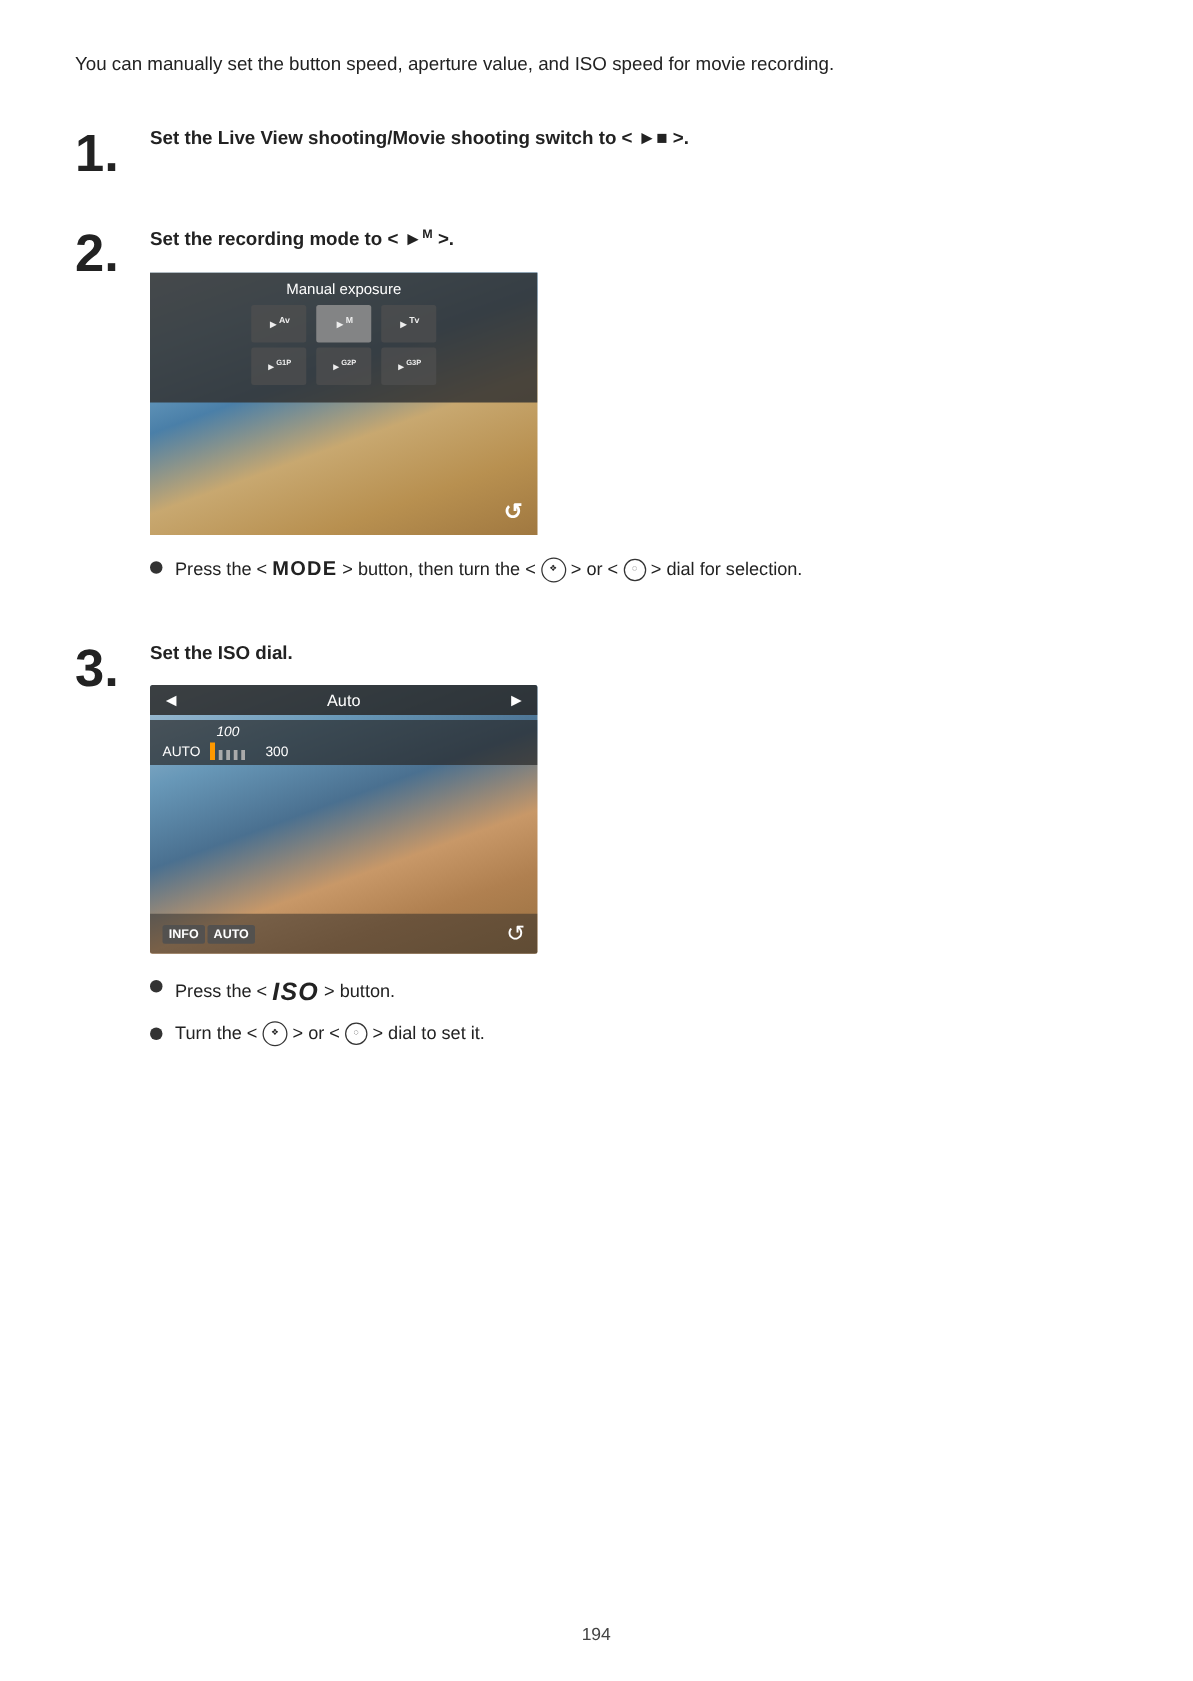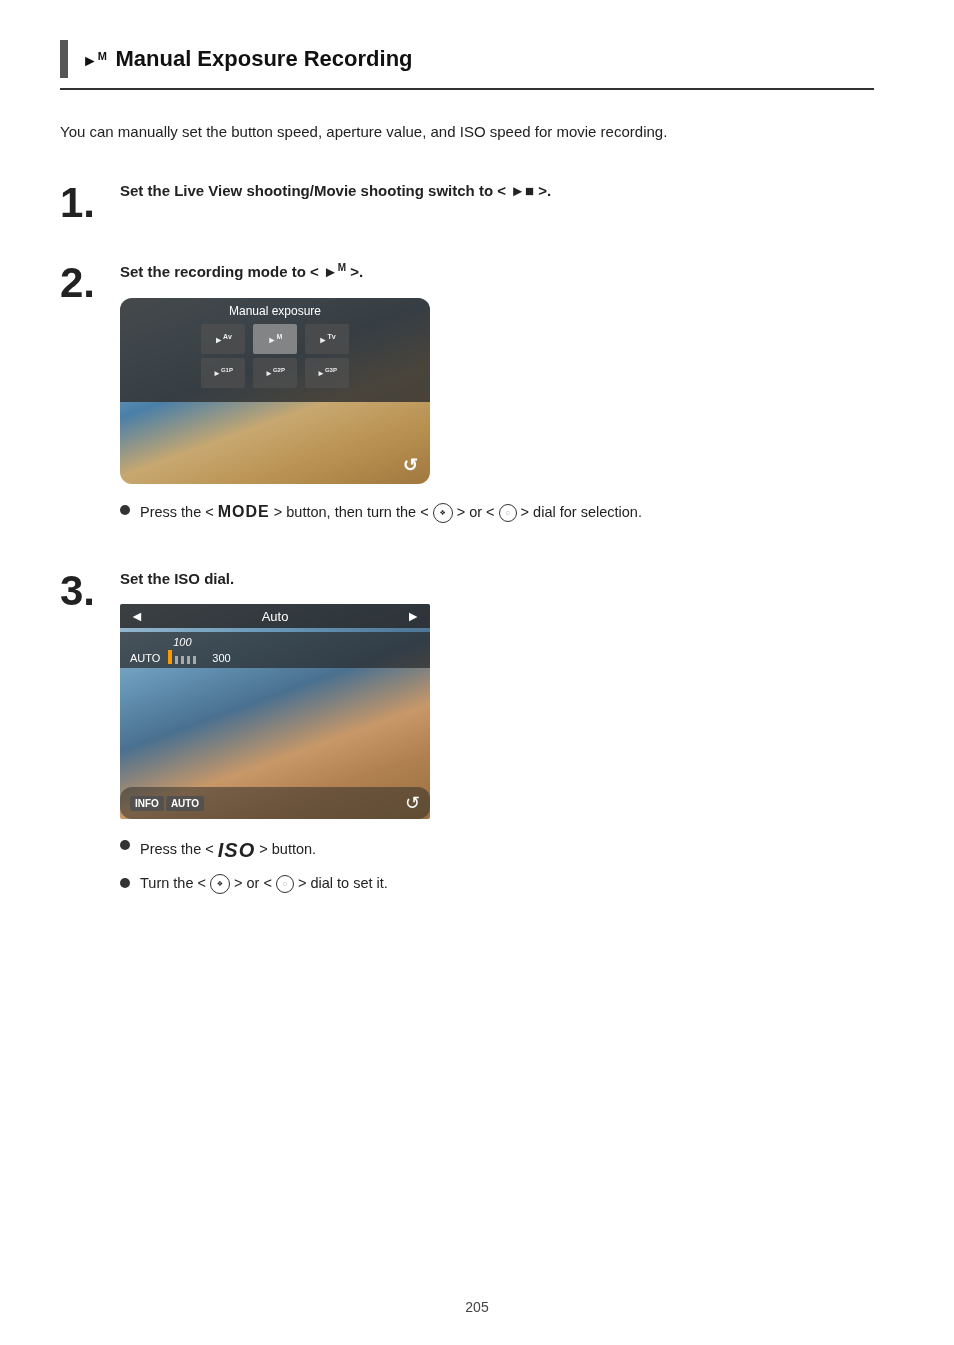--- a/index.html
+++ b/index.html
@@ -69,23 +69,23 @@
     .step-label {
       font-size: 15px;
       font-weight: bold;
       margin-bottom: 14px;
       line-height: 1.5;
     }
 
     
     .camera-screen {
       width: 310px;
-      height: 186px;
+      height: 210px;
       background: linear-gradient(160deg, #b0c8d8 0%, #7aaccc 20%, #4a7fa8 40%, #c8a870 60%, #b89050 80%, #a07840 100%);
-      border-radius: 12px;
+      border-radius: 0;
       position: relative;
       overflow: hidden;
       margin-bottom: 16px;
     }
 
     
     .mode-overlay {
       position: absolute;
       top: 0; left: 0; right: 0;
       background: rgba(50,50,50,0.85);
@@ -167,21 +167,20 @@
     }
 
     .iso-bottom-bar {
       position: absolute;
       bottom: 0; left: 0; right: 0;
       display: flex;
       align-items: center;
       justify-content: space-between;
       background: rgba(40,40,40,0.5);
       padding: 5px 10px;
-      border-radius: 12px;
     }
     .info-auto-badge {
       display: flex;
       gap: 2px;
     }
     .info-badge {
       background: rgba(80,80,80,0.9);
       color: #fff;
       font-size: 10px;
       font-weight: bold;
@@ -240,30 +239,20 @@
       left: 0; right: 0;
       font-size: 14px;
       color: #444;
     }
   </style>
 </head>
 <body>
 
 <div class="page">
 
-  <div class="header">
-    <div class="header-bar"></div>
-    <div class="header-title">
-      
-      <span style="font-size:16px; font-weight:bold; margin-right:4px;">
-        ►<span style="font-size:11px; vertical-align:super; font-weight:bold;">M</span>
-      </span>
-      <span>Manual Exposure Recording</span>
-    </div>
-  </div>
 
   <p class="intro">You can manually set the button speed, aperture value, and ISO speed for movie recording.</p>
 
   <div class="step">
     <div class="step-number">1.</div>
     <div class="step-content">
       <div class="step-label">
         Set the Live View shooting/Movie shooting switch to &lt;&nbsp;<span style="font-weight:bold;">►■</span>&nbsp;&gt;.
       </div>
     </div>
@@ -377,15 +366,15 @@
             <span class="bullet-dot"></span>
             <span>
               Turn the &lt;&nbsp;<span style="display:inline-block; border:1.5px solid #333; border-radius:50%; width:20px; height:20px; text-align:center; line-height:17px; font-size:7px; vertical-align:middle;">❖</span>&nbsp;&gt; or &lt;&nbsp;<span style="display:inline-block; border:1.5px solid #333; border-radius:50%; width:18px; height:18px; text-align:center; line-height:15px; font-size:7px; vertical-align:middle;">◌</span>&nbsp;&gt; dial to set it.
             </span>
           </li>
         </ul>
       </div>
     </div>
   </div>
 
-  <div class="page-number">205</div>
+  <div class="page-number">194</div>
 
 </div>
 
 </body></html>

